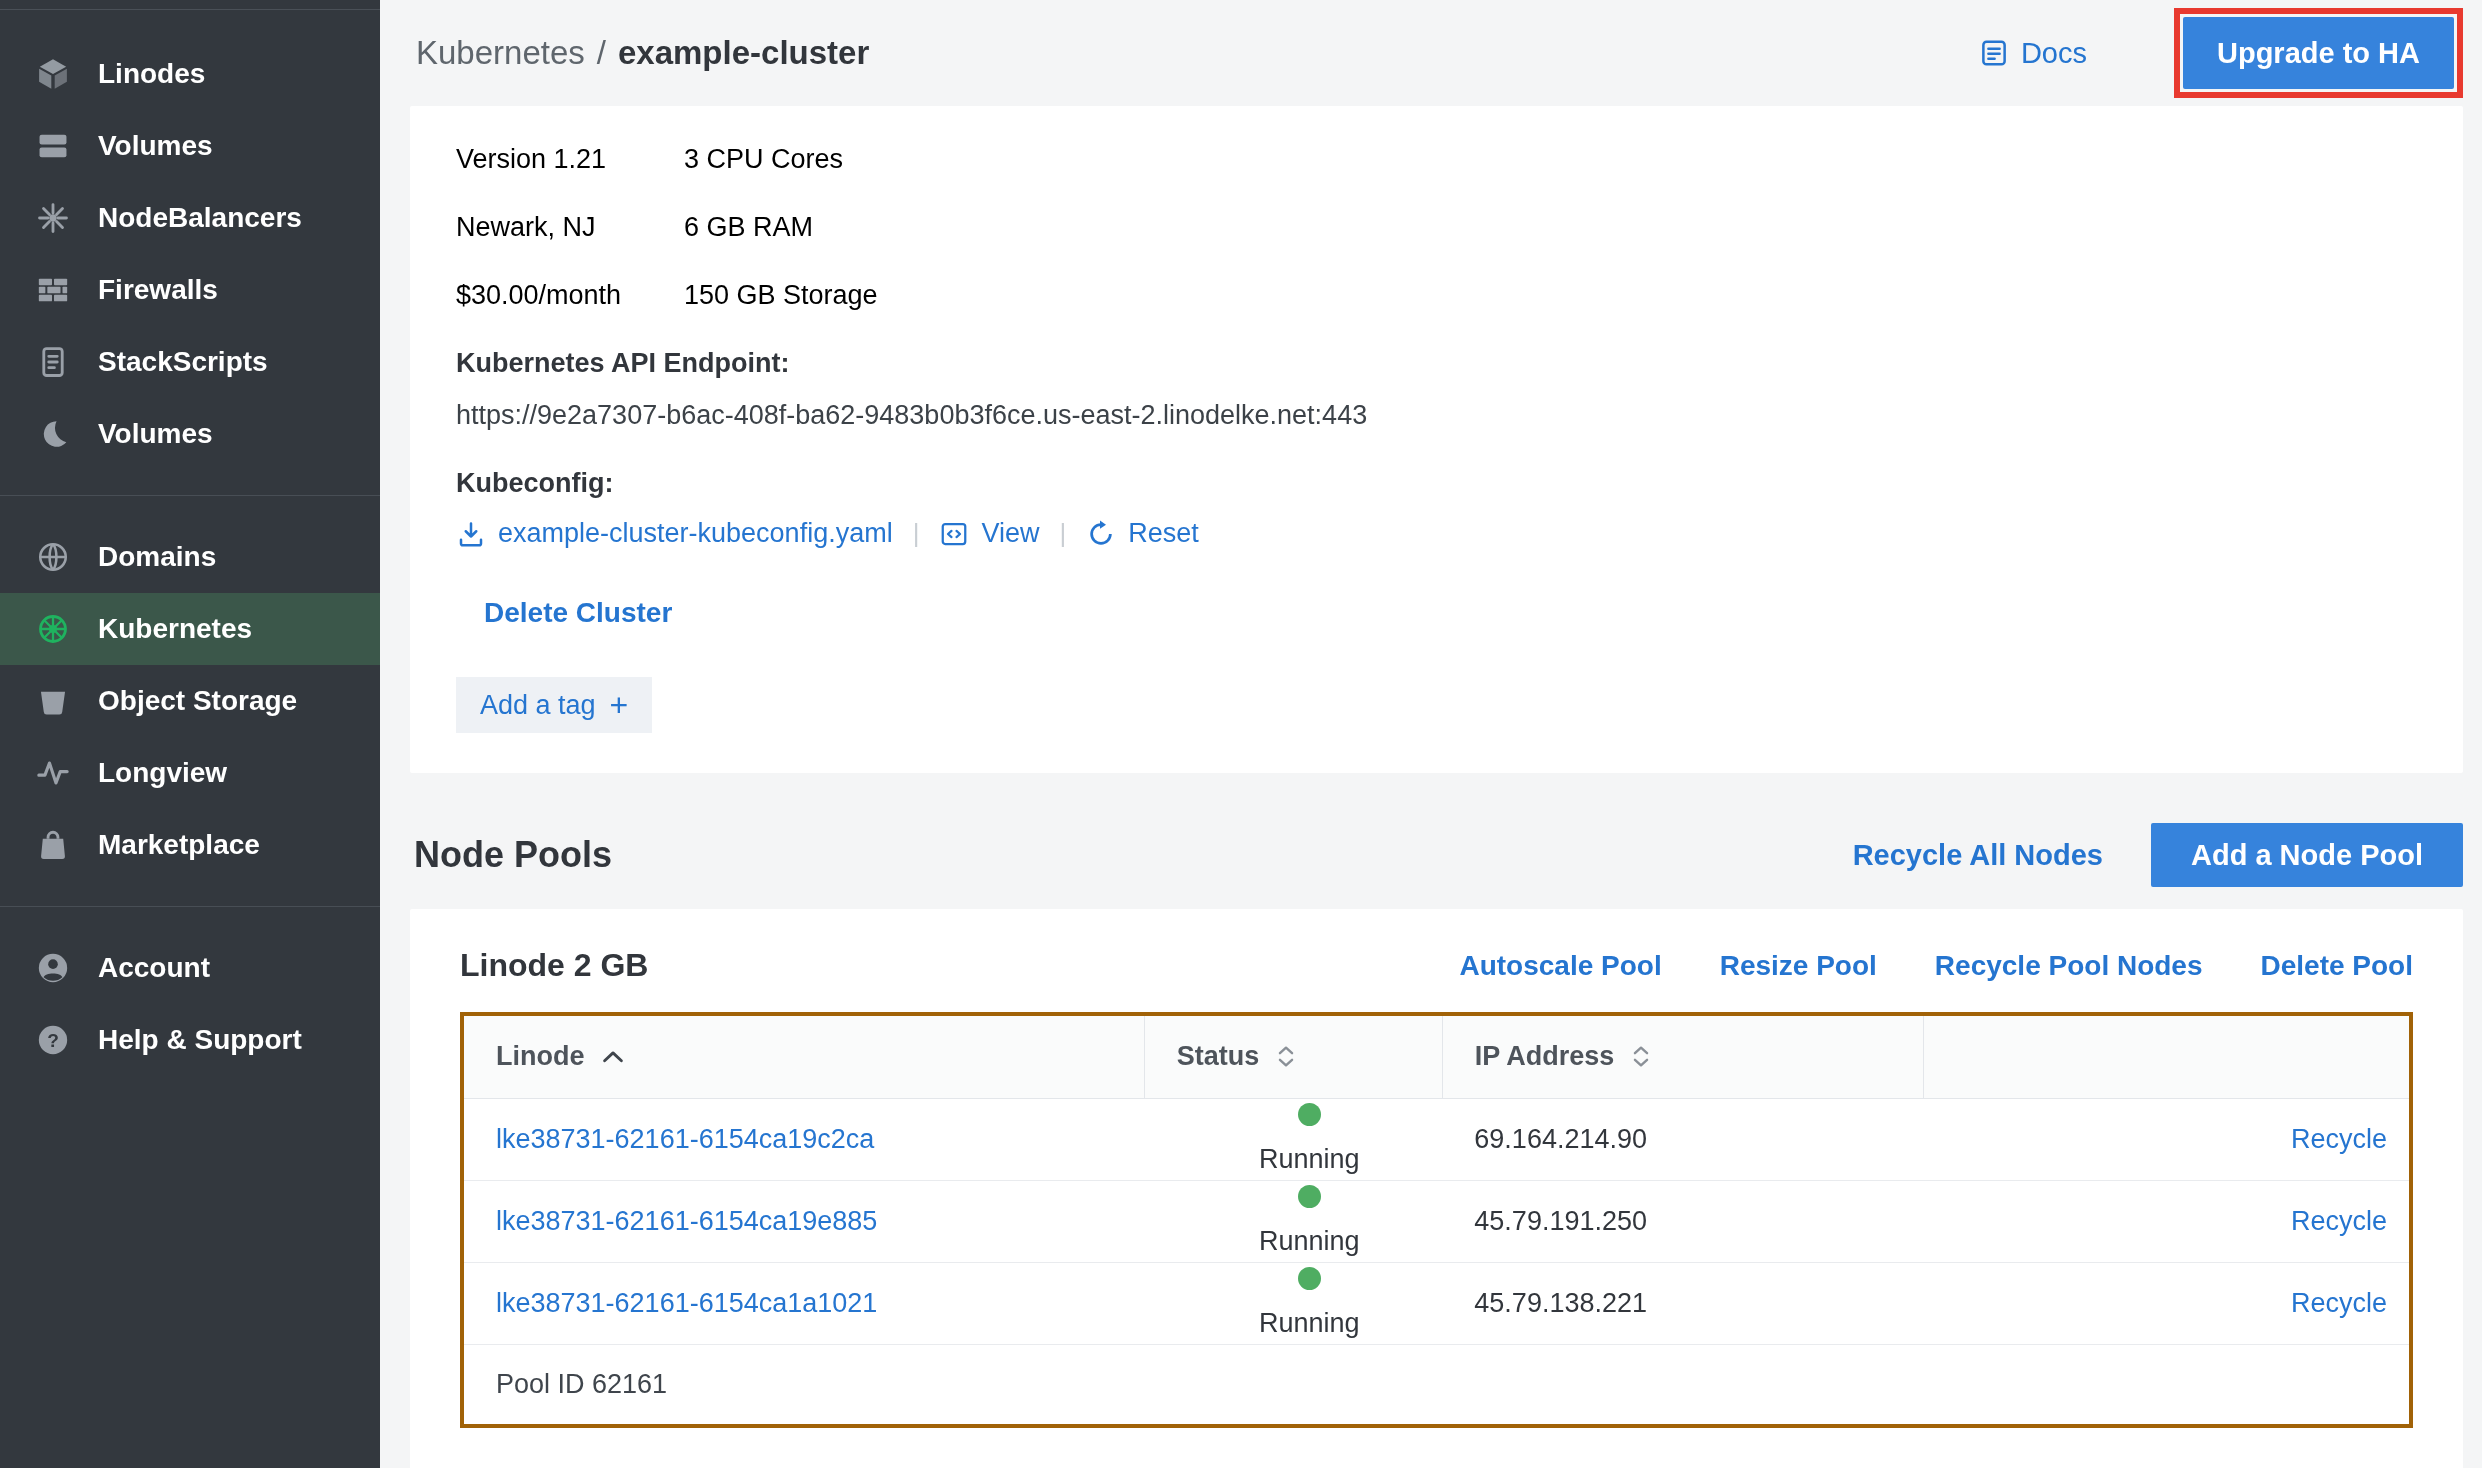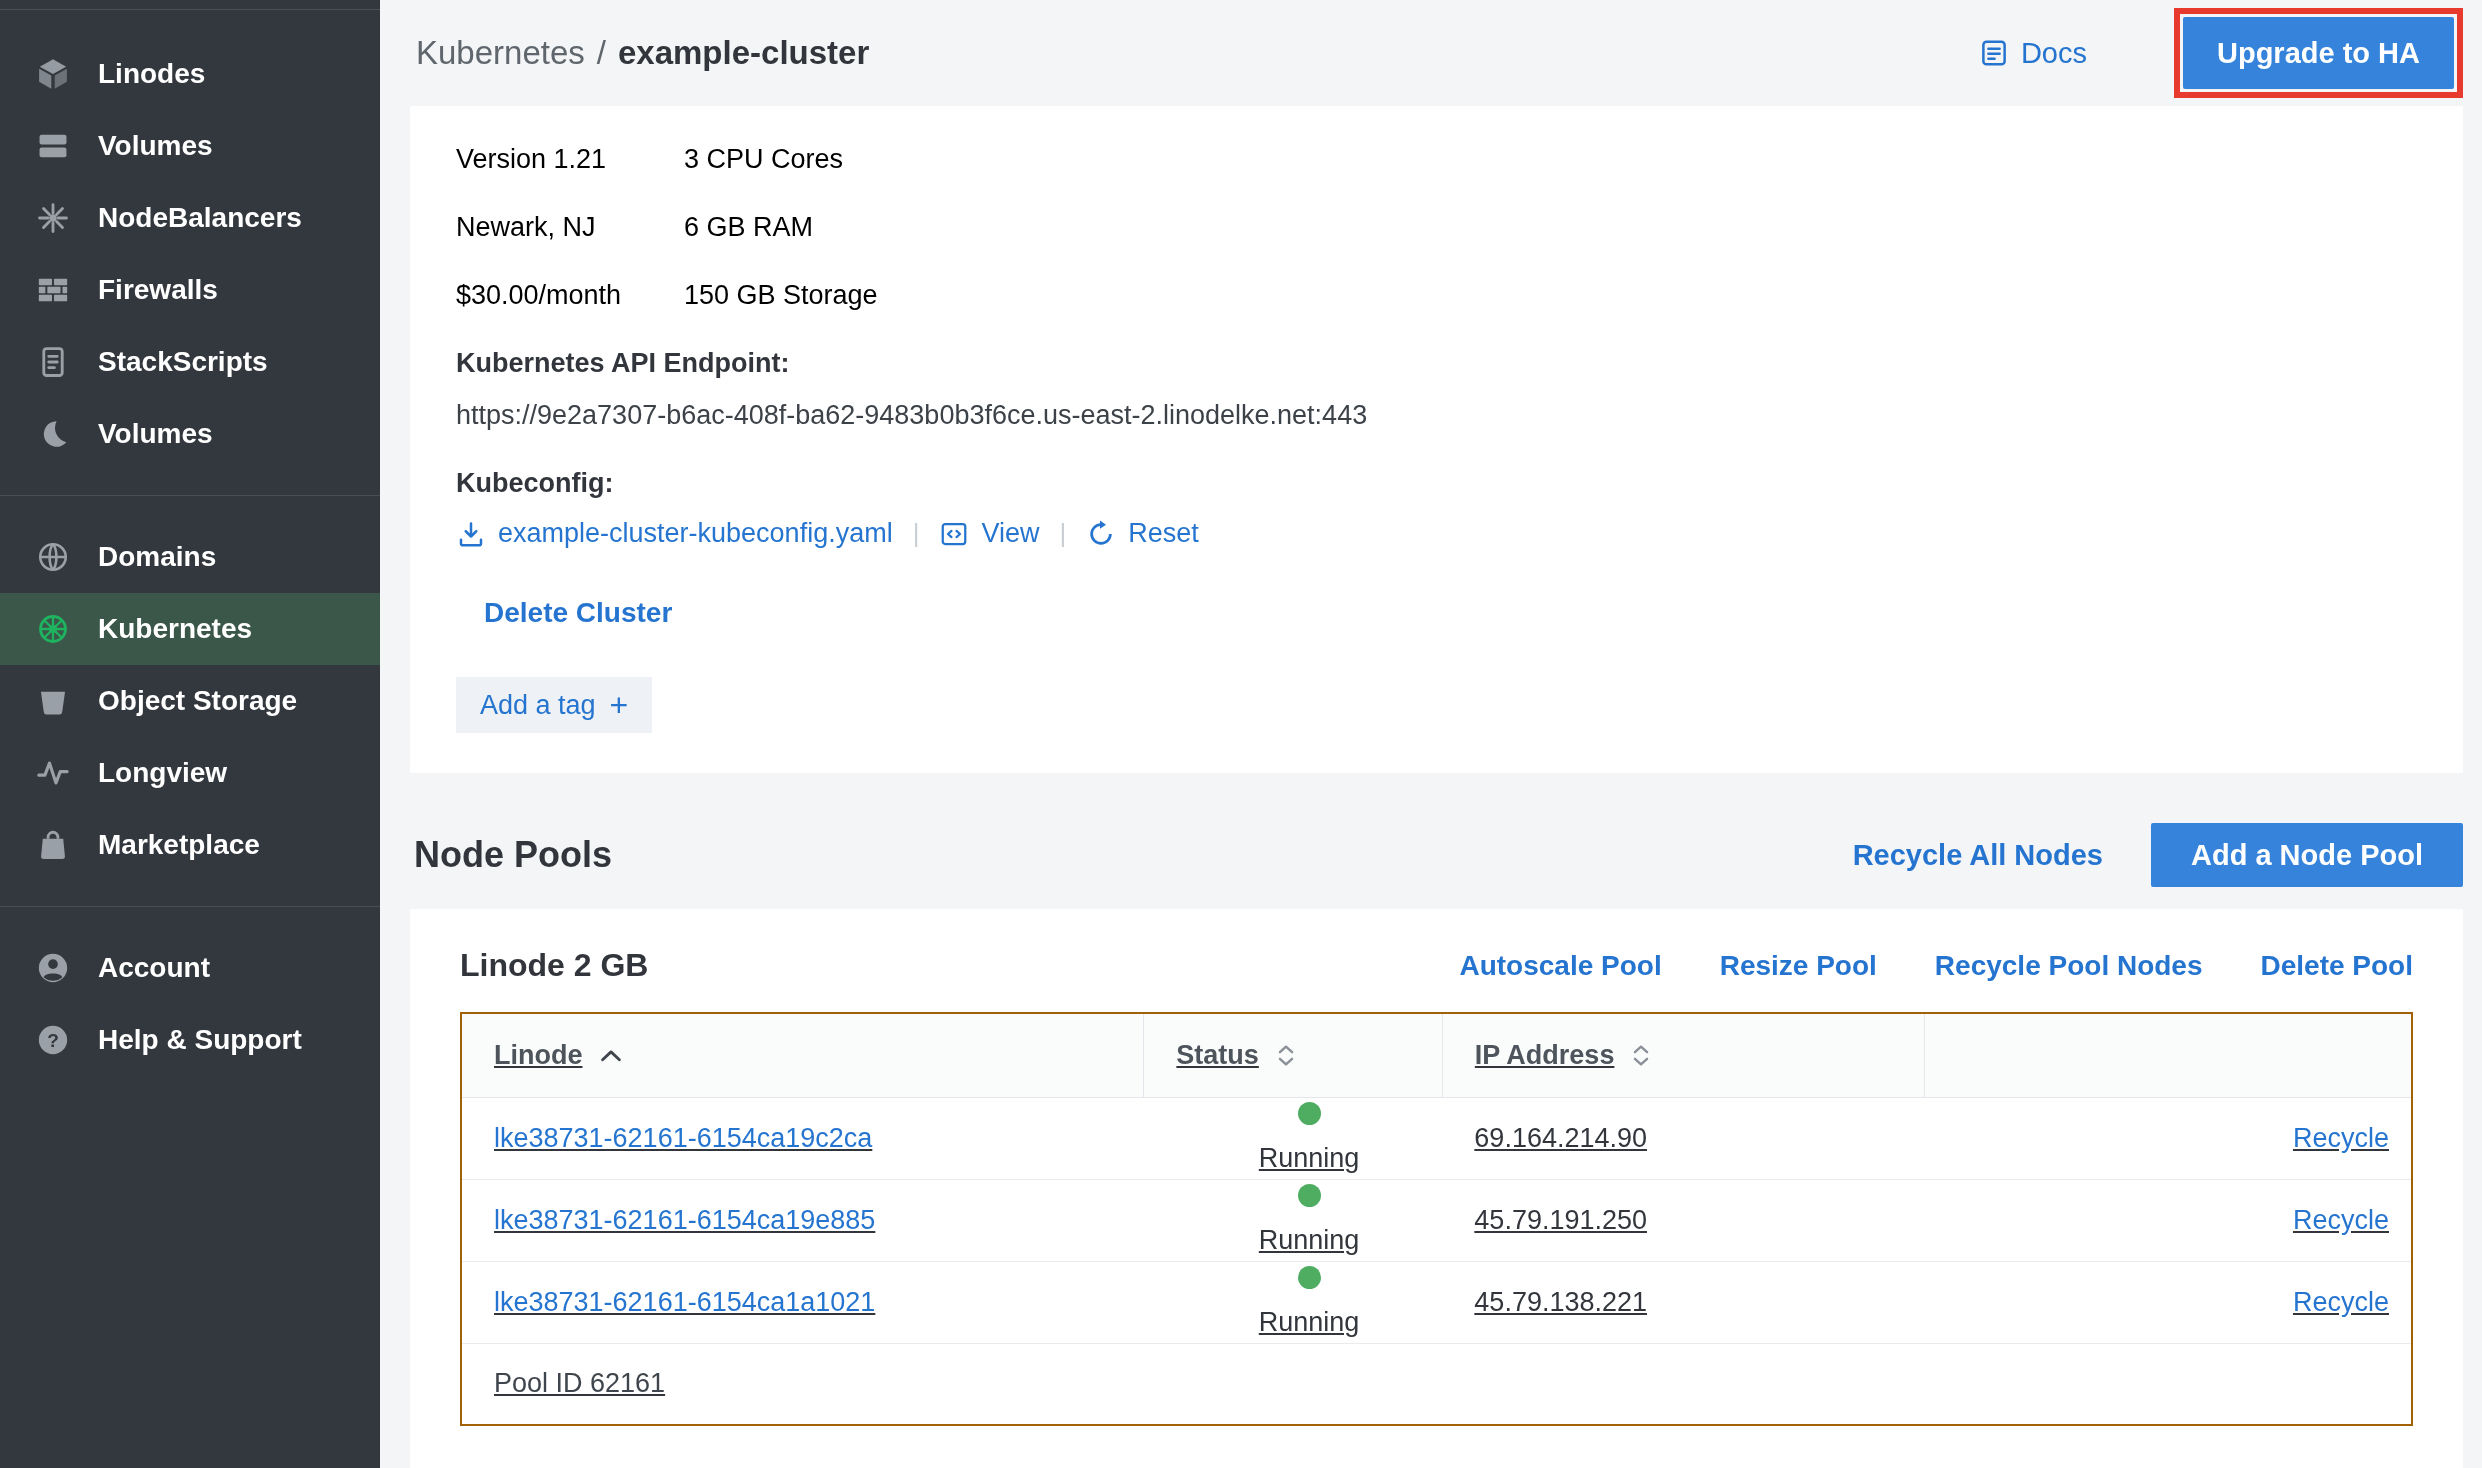--- a/index.html
+++ b/index.html
@@ -61,21 +61,21 @@
   .recycle-all { font-size:29px; font-weight:700; color:var(--link-blue,#2575d0); text-decoration:none; cursor:pointer; }
   .btn-addpool { height:64px; padding:0 40px; }
 
   
   .pool-card { padding:38px 50px 50px; }
   .pool-head { display:flex; align-items:center; justify-content:space-between; margin-bottom:28px; }
   .pool-name { font-size:32px; font-weight:700; color:var(--text-dark,#32363c); }
   .pool-actions { display:flex; gap:58px; }
   .pool-actions a { font-size:28px; font-weight:700; color:var(--link-blue,#2575d0); text-decoration:none; cursor:pointer; white-space:nowrap; }
 
-  table { width:100%; border-collapse:collapse; table-layout:fixed; border:2px solid #a16207; font-size:27px;text-decoration:underline; }
+  table { width:100%; border-collapse:collapse; table-layout:fixed; border:4px solid #a16207; font-size:27px; }
   th { background:#fafbfb; height:84px; text-align:left; padding-left:32px; color:#4e545b; font-weight:600; border-bottom:1px solid #e3e6ea; border-right:1px solid #e3e6ea; cursor:pointer; }
   th:last-child { border-right:none; cursor:default; }
   .th-inner { display:flex; align-items:center; gap:16px; }
   .sort-asc { color:#3f454c; }
   .sort-asc svg { width:24px; height:15px; display:block; }
   .sort-both { color:#8a9097; }
   .sort-both svg { width:22px; height:25px; display:block; }
   td { height:82px; padding-left:32px; border-bottom:1px solid #e9ebee; color:var(--text-dark,#32363c);margin-left:6px; }
   td .link { font-size:27px; }
   .status-cell { display:flex; align-items:center; gap:18px;flex-direction:column; }

